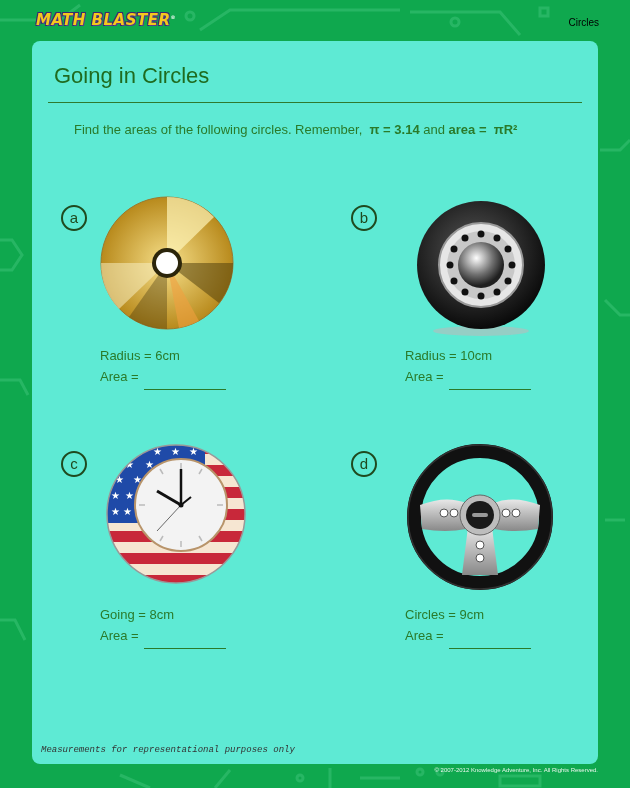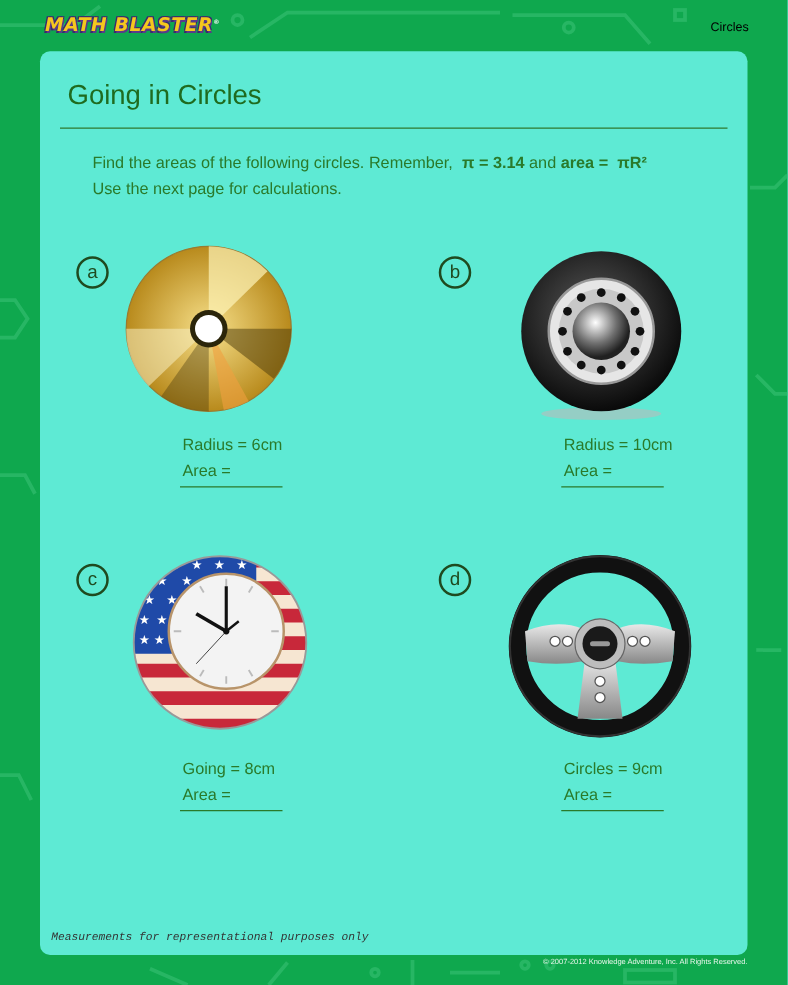--- a/index.html
+++ b/index.html
@@ -41,21 +41,21 @@
   }
   .instructions b { font-weight: bold; }
   .problem { position: absolute; width: 250px; height: 220px; }
   .badge {
     position: absolute; left: 0; top: 0; width: 26px; height: 26px;
     border: 2px solid #1f4a1f; border-radius: 50%;
     font-size: 15px; line-height: 21px; text-align: center; color: #1f4a1f;
   }
   .pic { position: absolute; }
   .label-radius, .label-area {
-    position: absolute; font-size: 13px; color: #2a7a2a; margin-left: 46px;
+    position: absolute; font-size: 13px; color: #2a7a2a;
   }
   .answer-line {
     position: absolute; height: 1px; width: 82px; background: #2a7a2a;
   }
   .footnote {
     position: absolute; left: 9px; top: 704px;
     font-size: 9px; font-style: italic; color: #333; font-family: Liberation Mono, monospace;
   }
   .copyright {
     position: absolute; right: 32px; top: 767px;
@@ -98,21 +98,20 @@
   <div class="title-rule"></div>
 
   <div class="instructions">
     <div>
       <span>Find the areas of the following circles. Remember,</span>&nbsp;
       <b>π = 3.14</b>
       <span>and</span>
       <b>area =</b>&nbsp;
       <b>πR²</b>
     </div>
-    <div>Use the next page for calculations.</div>
   </div>
 
   <div class="problem" style="left:29px; top:164px;">
     <div class="badge">a</div>
     <svg class="pic" style="left:38px; top:-10px;" width="136" height="136" viewBox="0 0 136 136">
       <defs>
         <radialGradient id="cdg" cx="50%" cy="50%" r="50%">
           <stop offset="0%" stop-color="#f7e08a"></stop>
           <stop offset="100%" stop-color="#b88a1c"></stop>
         </radialGradient>

